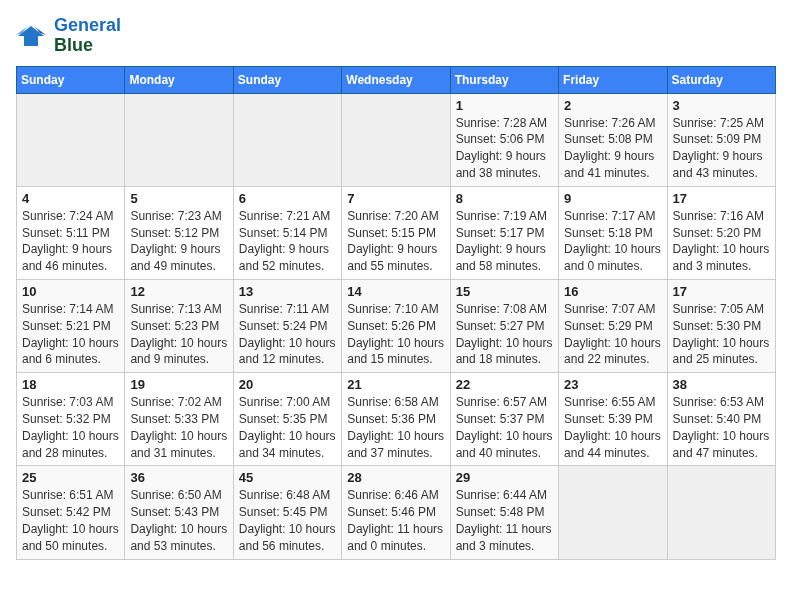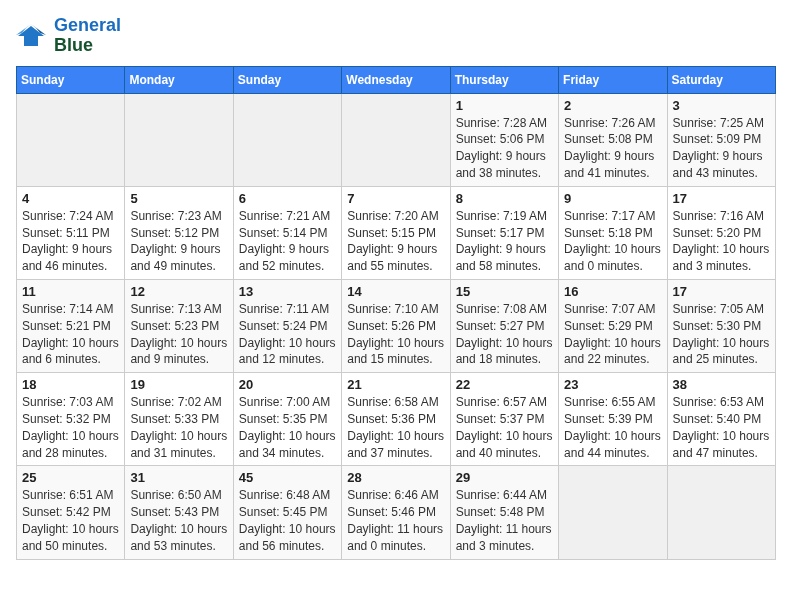--- a/index.html
+++ b/index.html
@@ -168,21 +168,21 @@
           <span class="day-num">9</span>
           <div class="day-info">Sunrise: 7:17 AM<br>Sunset: 5:18 PM<br>Daylight: 10 hours<br>and 0 minutes.</div>
         </td>
         <td>
           <span class="day-num">17</span>
           <div class="day-info">Sunrise: 7:16 AM<br>Sunset: 5:20 PM<br>Daylight: 10 hours<br>and 3 minutes.</div>
         </td>
       </tr>
       <tr>
         <td>
-          <span class="day-num">11</span>
+          <span class="day-num">10</span>
           <div class="day-info">Sunrise: 7:14 AM<br>Sunset: 5:21 PM<br>Daylight: 10 hours<br>and 6 minutes.</div>
         </td>
         <td>
           <span class="day-num">12</span>
           <div class="day-info">Sunrise: 7:13 AM<br>Sunset: 5:23 PM<br>Daylight: 10 hours<br>and 9 minutes.</div>
         </td>
         <td>
           <span class="day-num">13</span>
           <div class="day-info">Sunrise: 7:11 AM<br>Sunset: 5:24 PM<br>Daylight: 10 hours<br>and 12 minutes.</div>
         </td>
@@ -232,21 +232,21 @@
           <span class="day-num">38</span>
           <div class="day-info">Sunrise: 6:53 AM<br>Sunset: 5:40 PM<br>Daylight: 10 hours<br>and 47 minutes.</div>
         </td>
       </tr>
       <tr>
         <td>
           <span class="day-num">25</span>
           <div class="day-info">Sunrise: 6:51 AM<br>Sunset: 5:42 PM<br>Daylight: 10 hours<br>and 50 minutes.</div>
         </td>
         <td>
-          <span class="day-num">31</span>
+          <span class="day-num">36</span>
           <div class="day-info">Sunrise: 6:50 AM<br>Sunset: 5:43 PM<br>Daylight: 10 hours<br>and 53 minutes.</div>
         </td>
         <td>
           <span class="day-num">45</span>
           <div class="day-info">Sunrise: 6:48 AM<br>Sunset: 5:45 PM<br>Daylight: 10 hours<br>and 56 minutes.</div>
         </td>
         <td>
           <span class="day-num">28</span>
           <div class="day-info">Sunrise: 6:46 AM<br>Sunset: 5:46 PM<br>Daylight: 11 hours<br>and 0 minutes.</div>
         </td>

